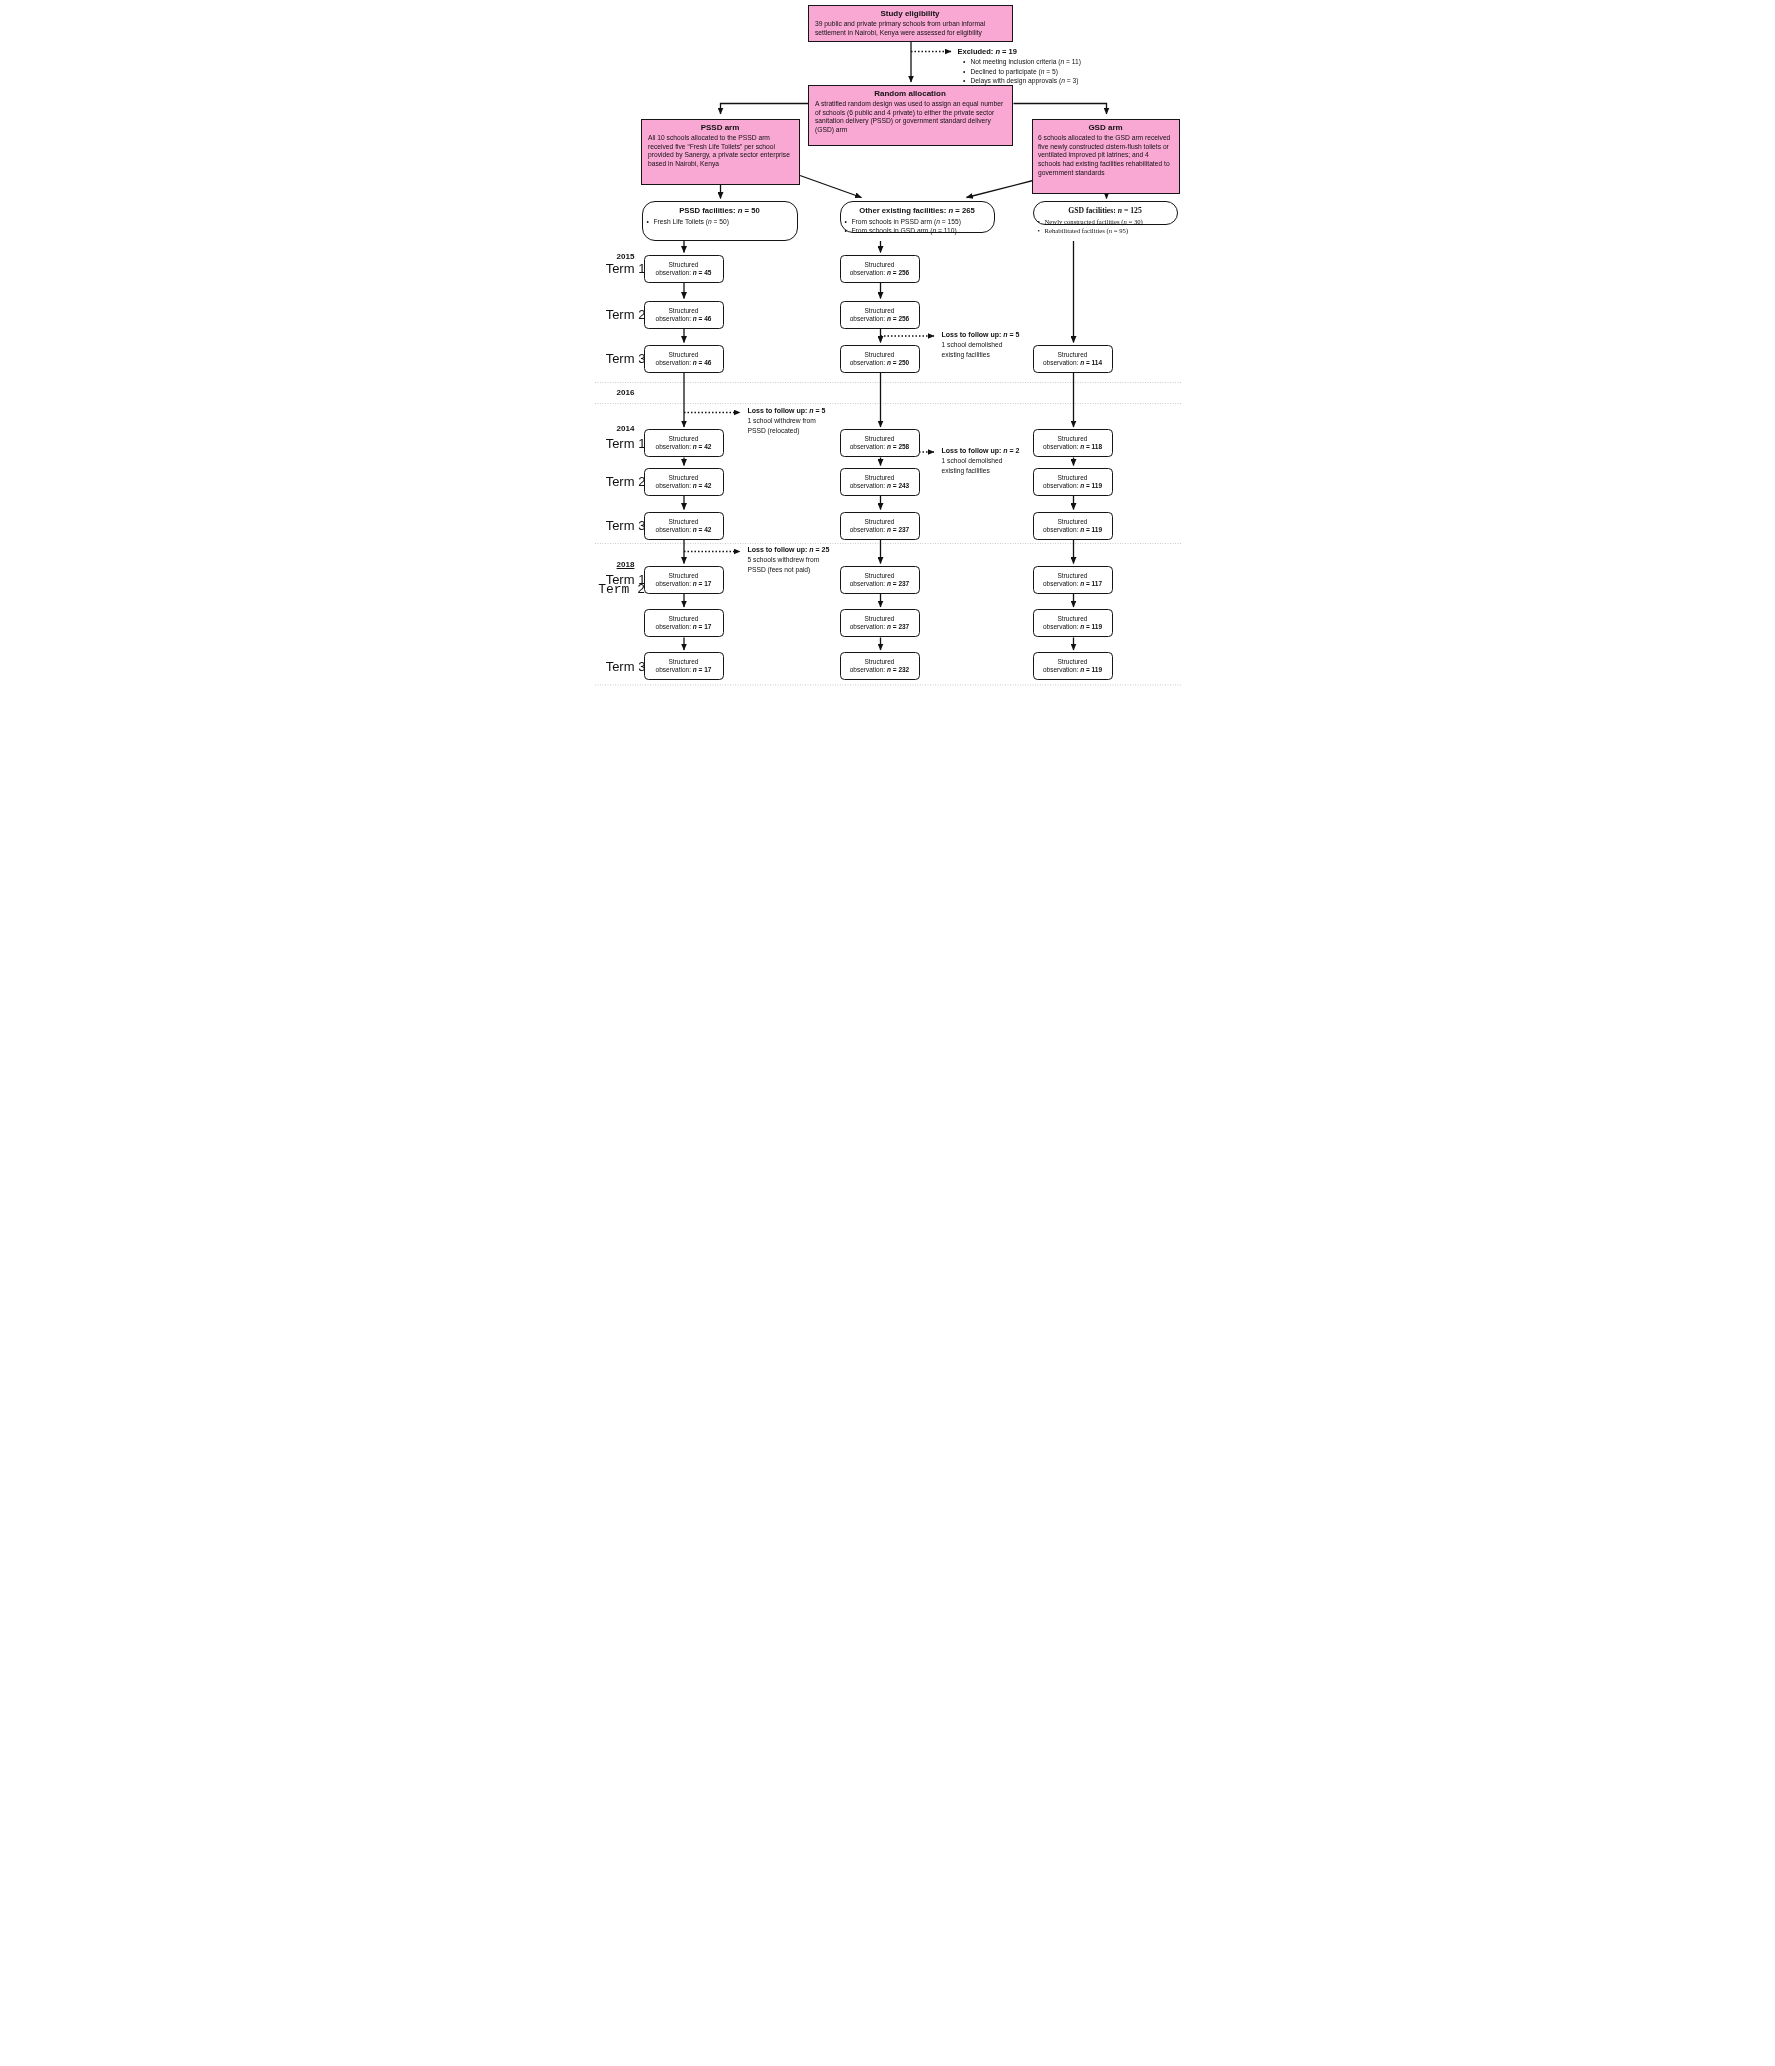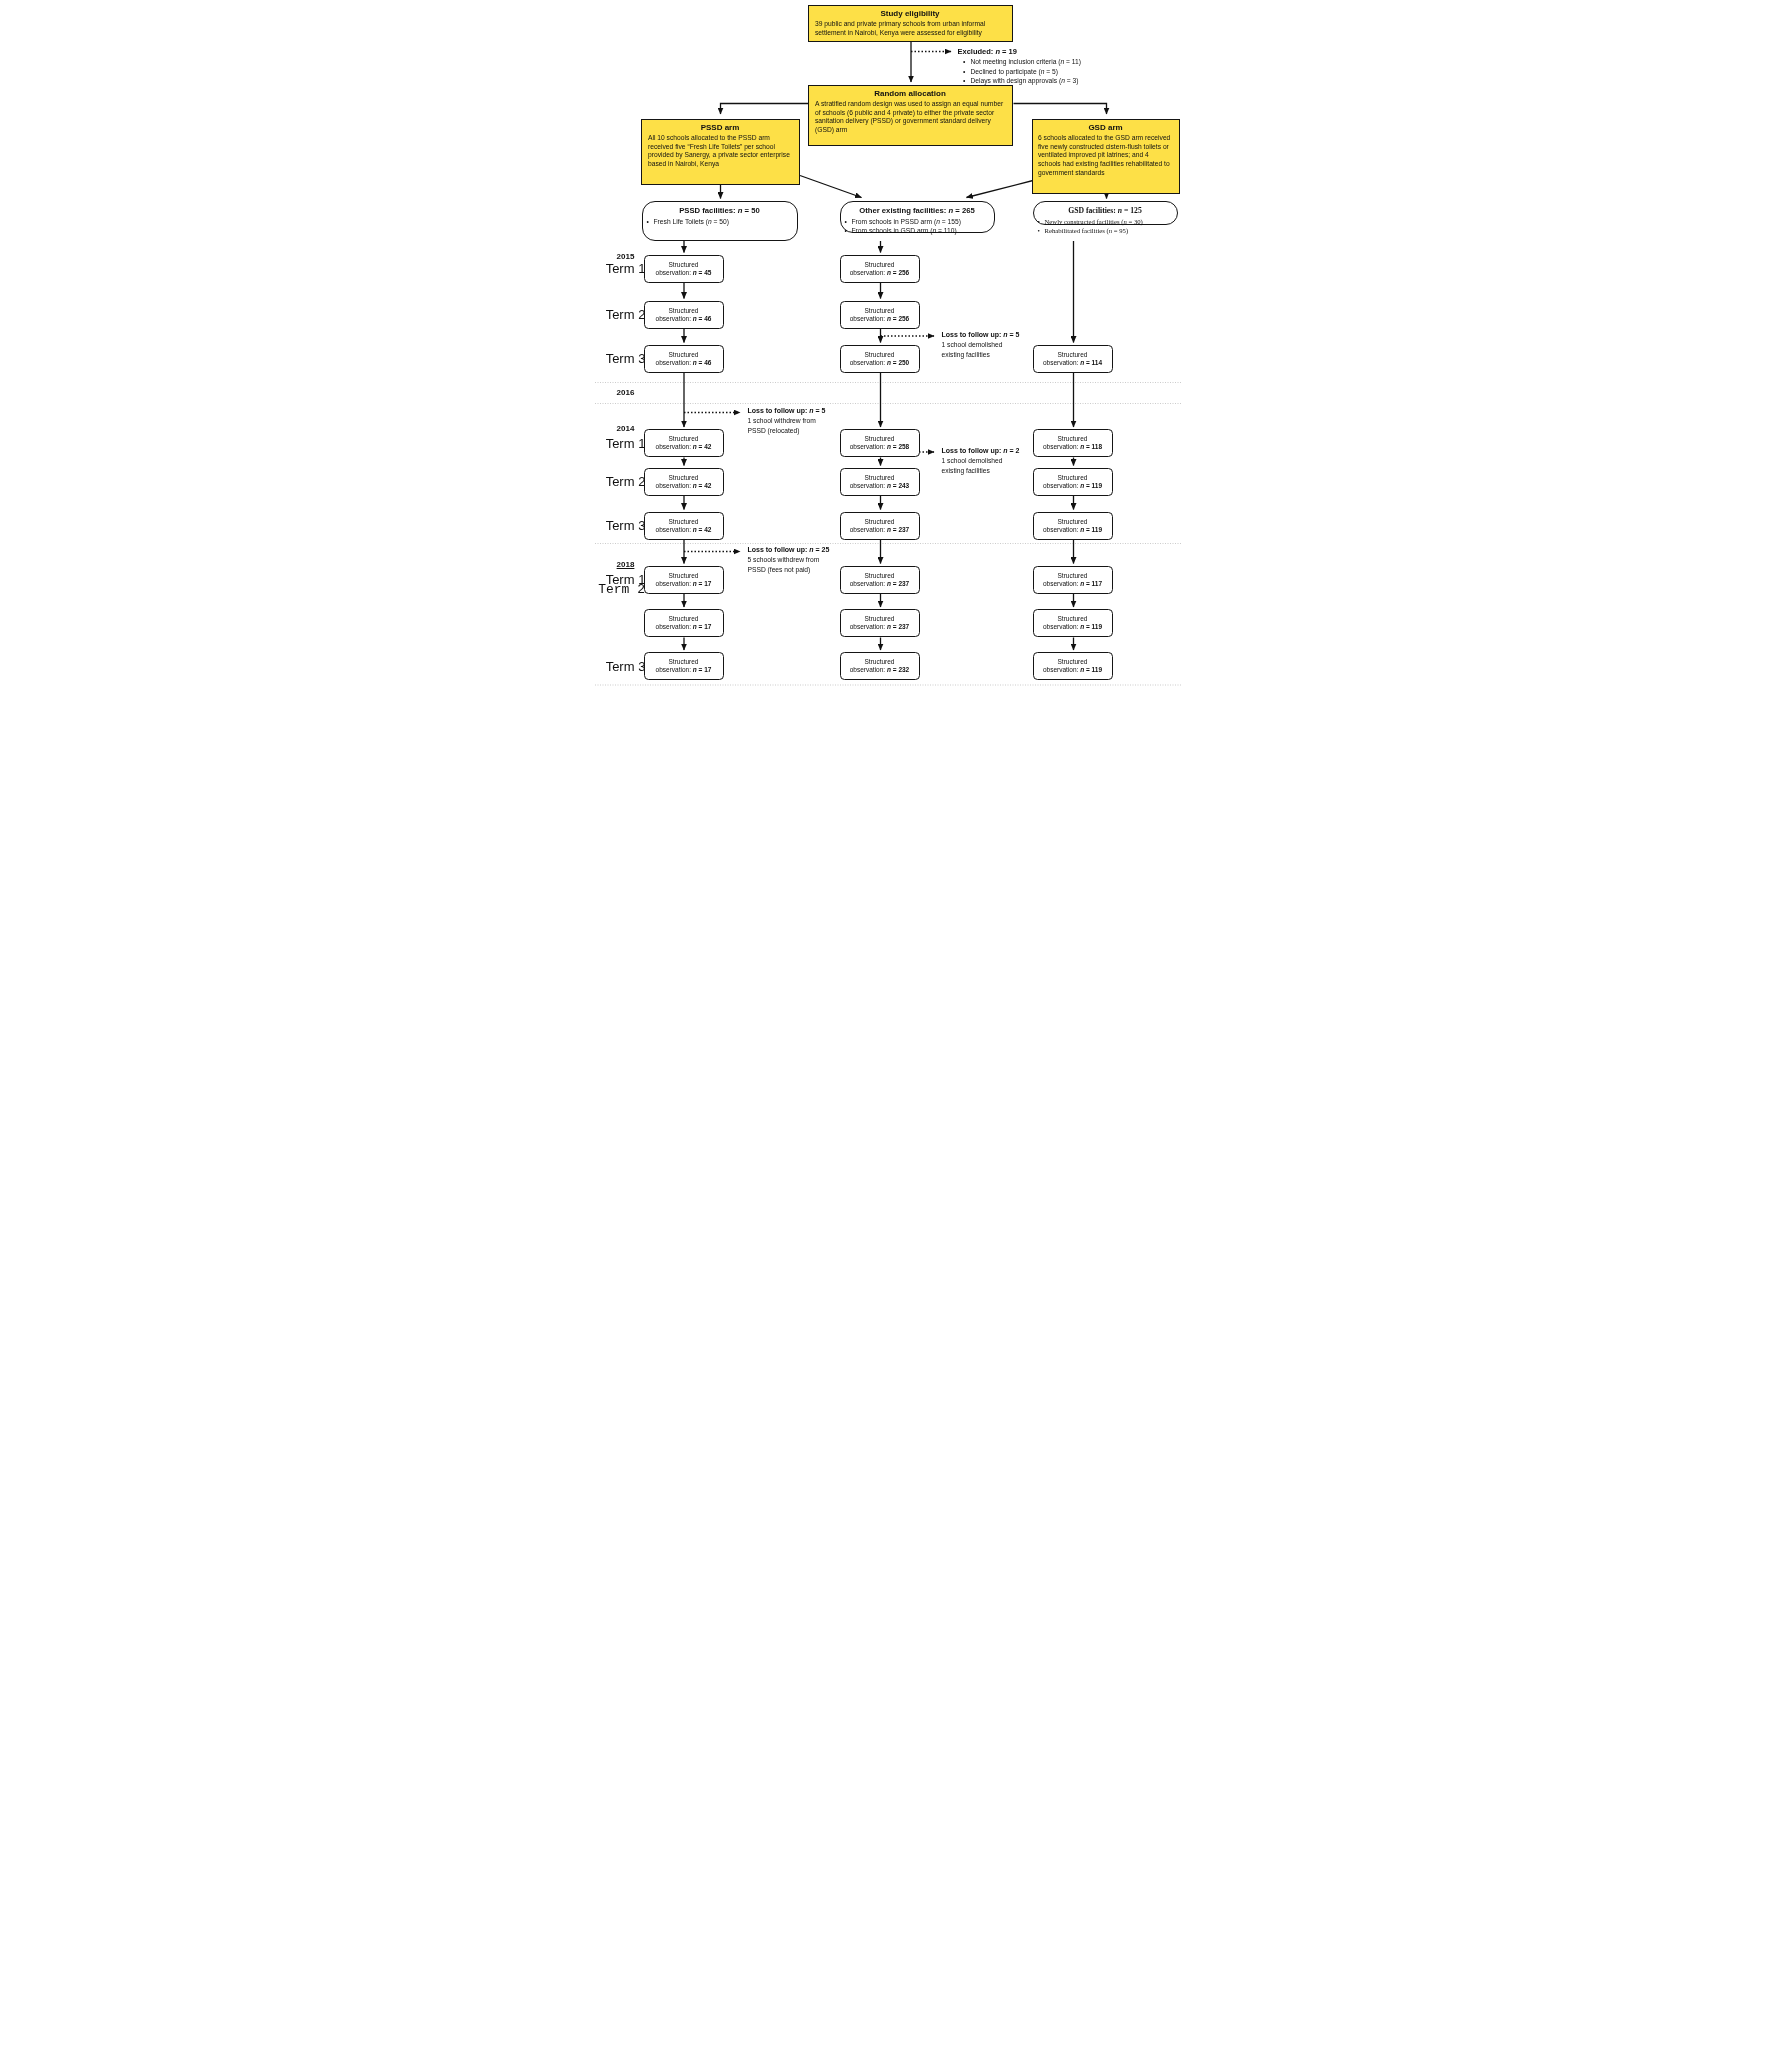--- a/index.html
+++ b/index.html
@@ -1,20 +1,20 @@
 <!DOCTYPE html>
 <html style="font-size:8px"><head>
 <meta charset="utf-8">
 <style>
   html,body{margin:0;padding:0;background:#ffffff;}
   .canvas{position:relative;width:592px;height:689px;background:#fff;
           font-family:"Liberation Sans","DejaVu Sans",sans-serif;color:#111;margin:0 auto;overflow:hidden;}
   svg.wires{position:absolute;left:0;top:0;width:592px;height:689px;}
   .box{position:absolute;box-sizing:border-box;}
-  .gray{background:#fde047;border:1px solid #151515;}
+  .gray{background:#f9a8d4;border:1px solid #151515;}
   .rbig{background:#fff;border:0.7px solid #151515;border-radius:13px;}
   .obs{background:#fff;border:0.7px solid #151515;border-radius:4.5px;display:flex;align-items:center;justify-content:center;text-align:center;font-size:6.5px;line-height:8.5px;}
   .btitle{font-weight:bold;text-align:center;font-size:8px;line-height:10px;padding:3px 5px 0.5px 5px;}
   .bbody{font-size:6.7px;line-height:8.7px;padding:0.5px 6.5px 3px 6.5px;text-align:left;}
   .ftitle{font-weight:bold;text-align:center;font-size:7.7px;line-height:9.5px;padding:4px 4px 1px 4px;}
   .fitems{margin:0.5px 0 0 0;padding:0 4px 0 11px;list-style:none;font-size:6.7px;line-height:9px;text-align:left;}
   .fitems li::before{content:"•";position:absolute;margin-left:-7px;}
   .sidetext{position:absolute;text-align:left;}
   .xtitle{font-weight:bold;font-size:7.5px;line-height:9px;}
   .xitems{margin:1px 0 0 0;padding:0 0 0 13px;list-style:none;font-size:6.7px;line-height:9.5px;}

